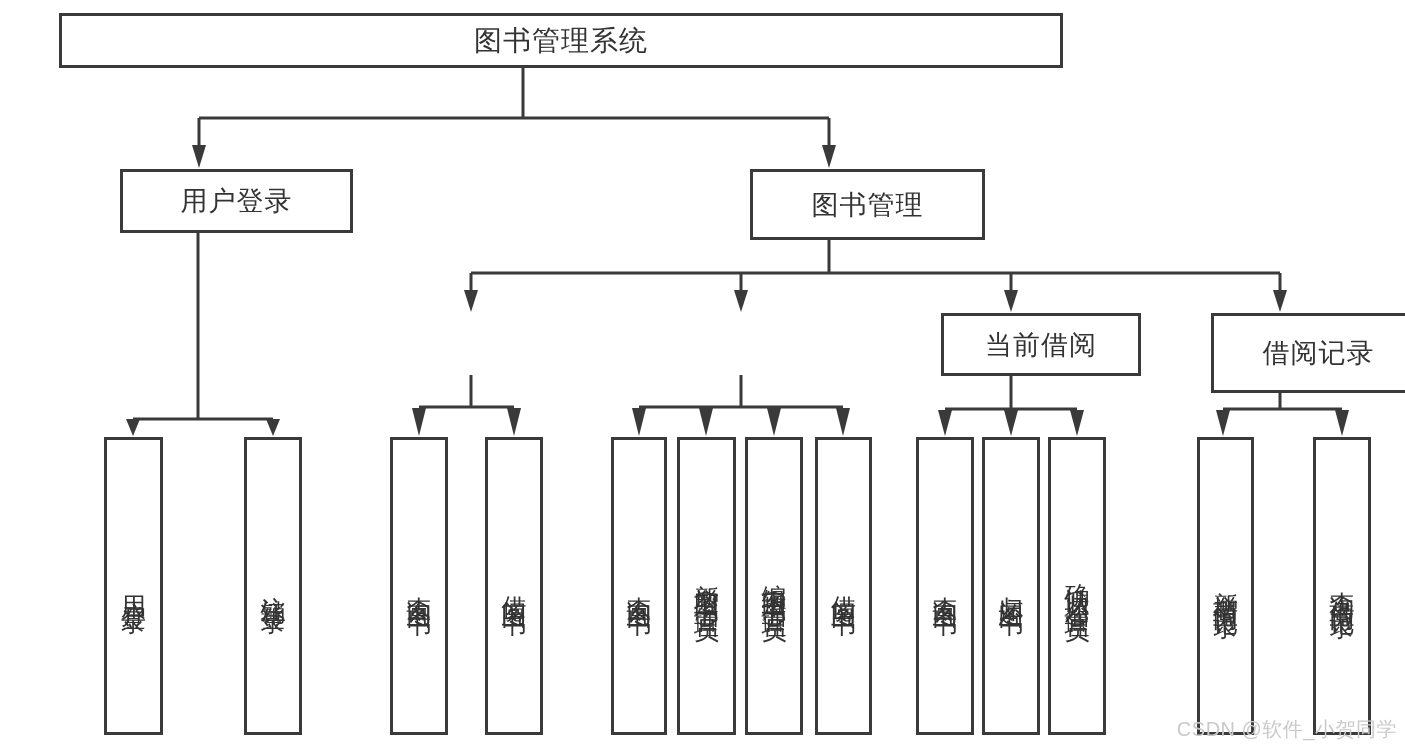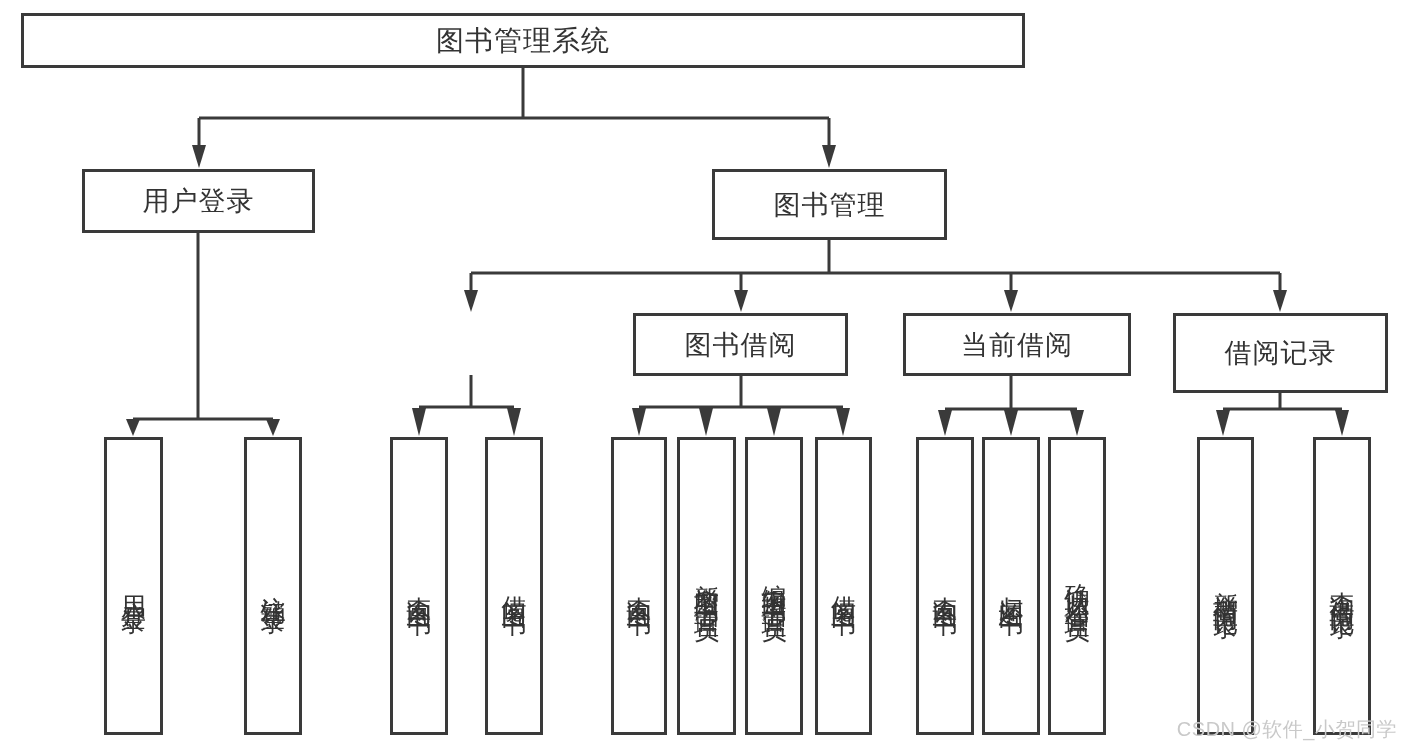--- a/index.html
+++ b/index.html
@@ -20,21 +20,21 @@
   .box {
     position: absolute;
     box-sizing: border-box;
     border: 3px solid #3a3a3a;
     background: #ffffff;
     display: flex;
     align-items: center;
     justify-content: center;
     color: #333333;
   }
-  .hbox { font-size: 27px; letter-spacing: 1px; }
+  .hbox { font-size: 27px; letter-spacing: 1px; margin-left: 38px; }
   .root-box { font-size: 28px; }
   .vbox { font-size: 25px; }
   .vbox .vlabel {
     writing-mode: vertical-rl;
     text-orientation: mixed;
     letter-spacing: 5px;
     line-height: 1;
     white-space: nowrap;
   }
   .watermark {
@@ -94,24 +94,21 @@
     <span>图书管理系统</span>
   </div>
 
   <div class="box hbox" style="left:82px; top:169px; width:233px; height:64px;">
     <span>用户登录</span>
   </div>
   <div class="box hbox" style="left:712px; top:169px; width:235px; height:71px;">
     <span>图书管理</span>
   </div>
 
-  <div class="box hbox" style="left:633px; top:313px; width:215px; height:63px;">
-    <span>图书借阅</span>
-  </div>
-  <div class="box hbox" style="left:903px; top:313px; width:228px; height:63px;">
+  <div class="box hbox" style="left:903px; top:313px; width:200px; height:63px;">
     <span>当前借阅</span>
   </div>
   <div class="box hbox" style="left:1173px; top:313px; width:215px; height:80px;">
     <span>借阅记录</span>
   </div>
 
   <div class="box vbox" style="left:104px; top:437px; width:59px; height:298px;">
     <span class="vlabel">用户登录</span>
   </div>
   <div class="box vbox" style="left:244px; top:437px; width:58px; height:298px;">

